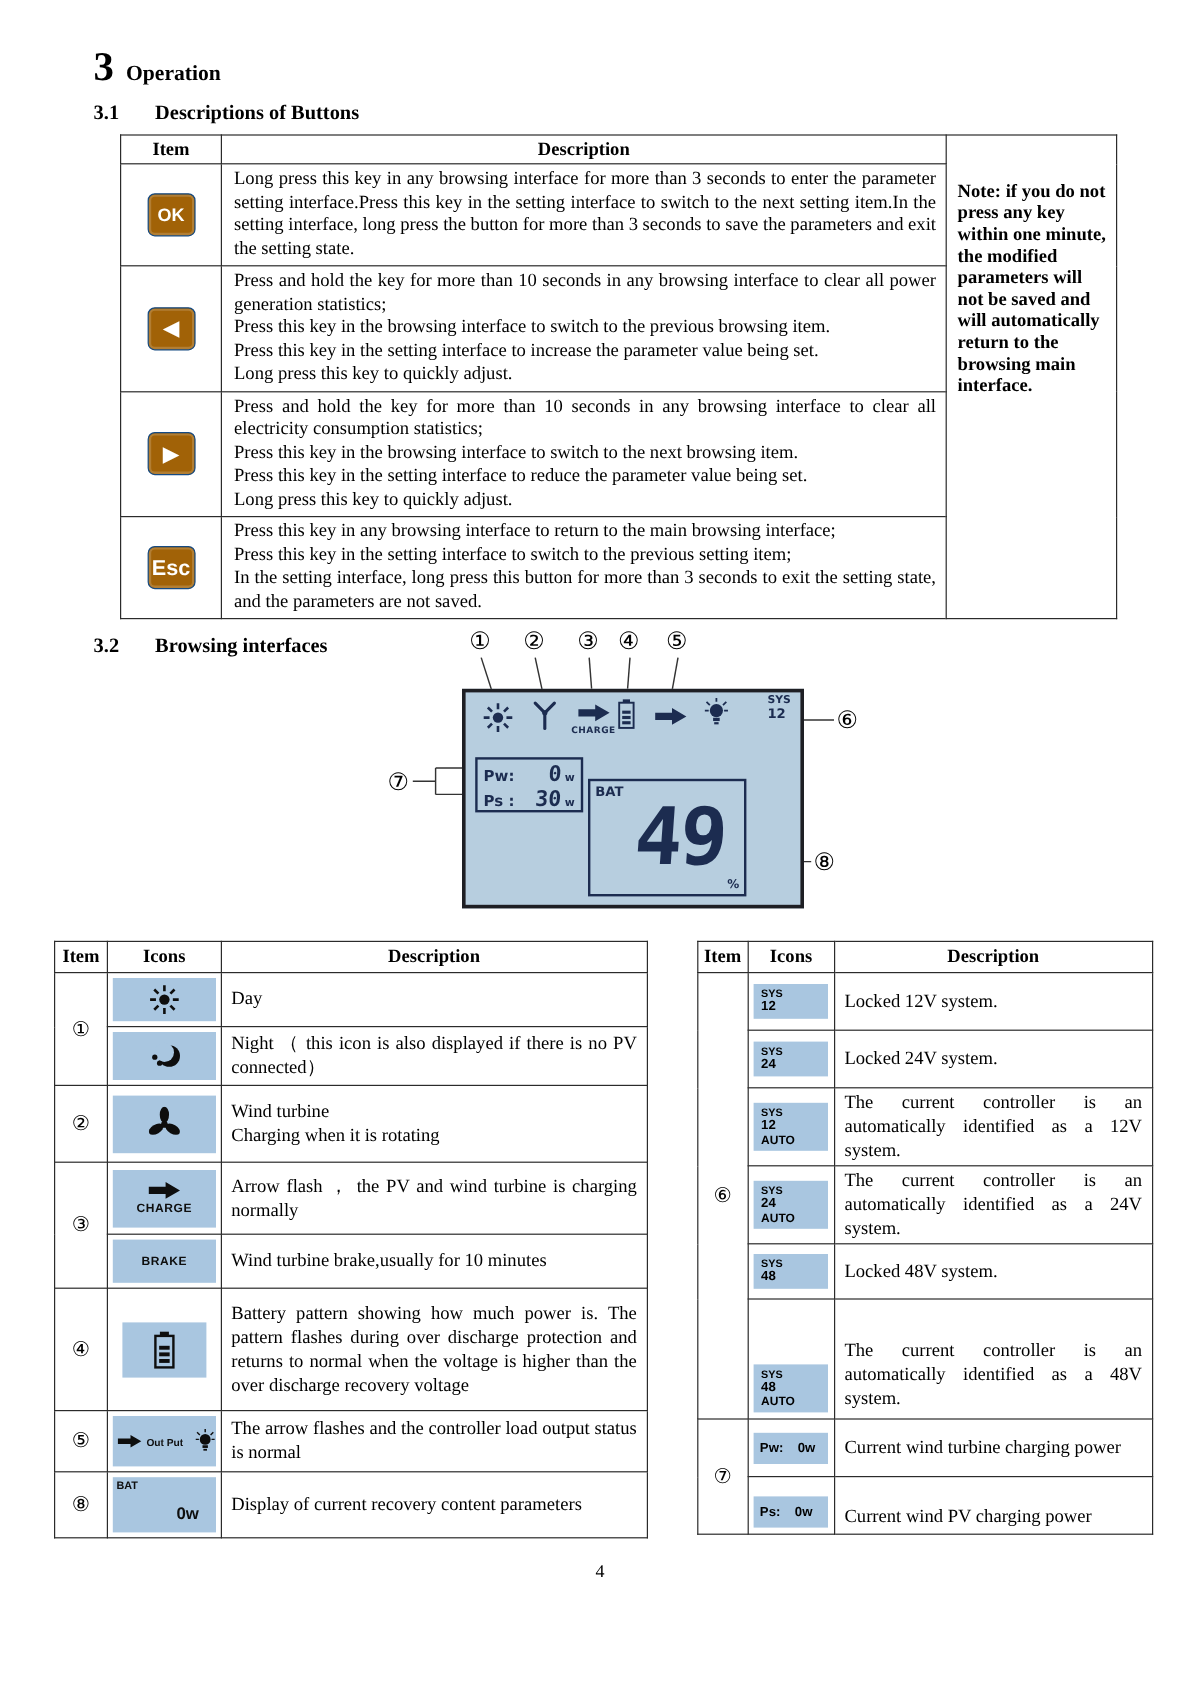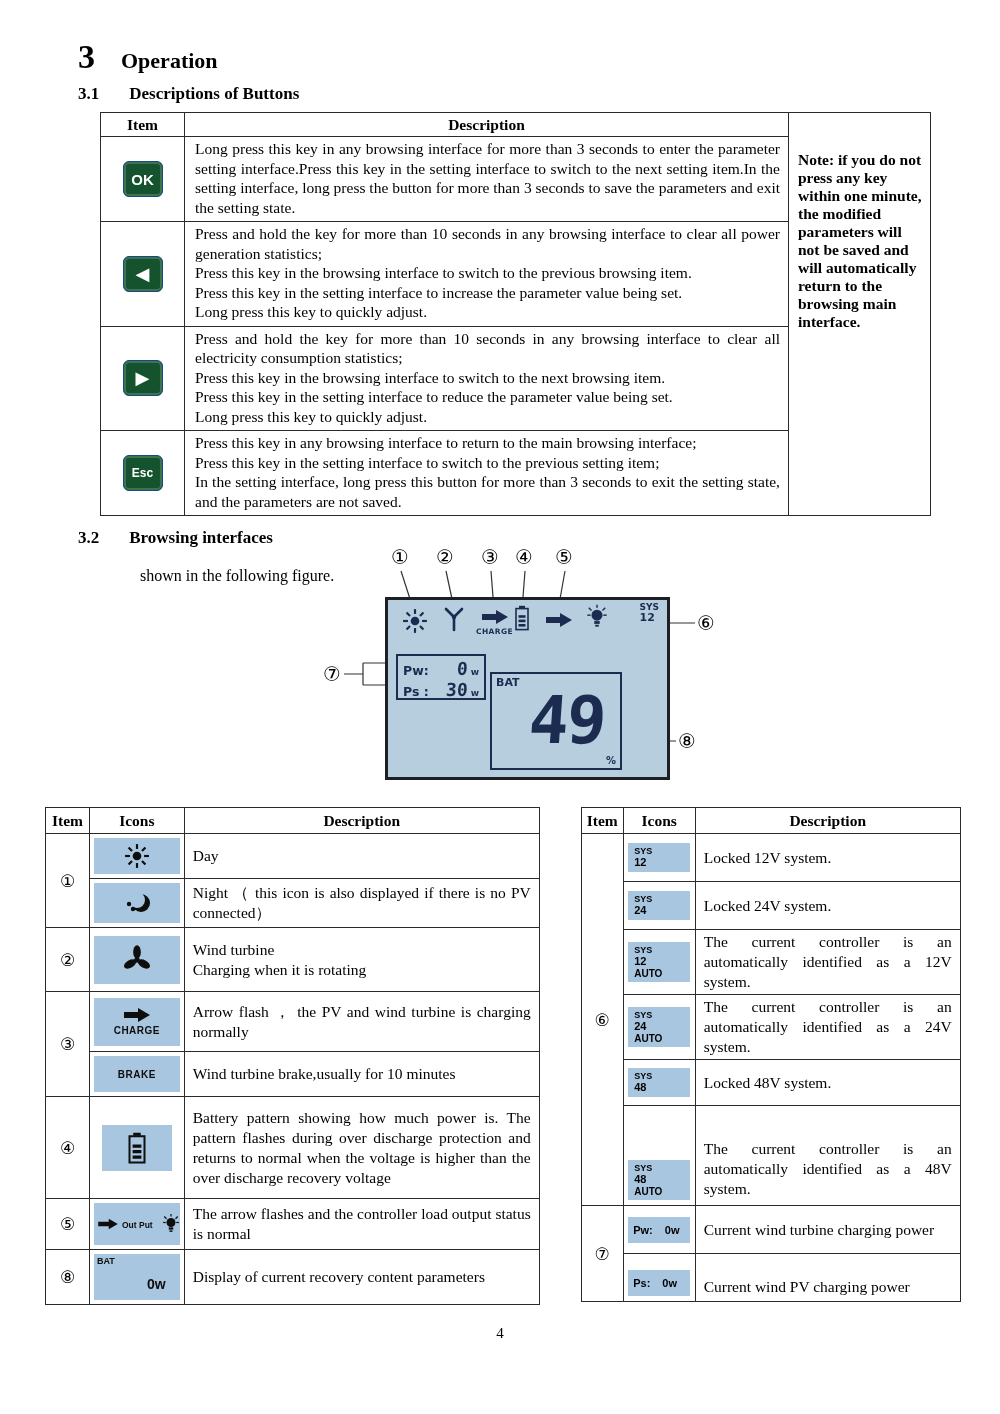--- a/index.html
+++ b/index.html
@@ -5,33 +5,33 @@
   * { margin:0; padding:0; box-sizing:border-box; }
   html,body { background:#ffffff; }
   body {
     width:1000px; height:1414px; position:relative;
     font-family:"Liberation Serif","DejaVu Serif",serif; color:#000;
     overflow:hidden;
   }
   
   .h1 { margin:38px 0 0 78px; display:flex; align-items:baseline; }
   .h1-num { font-size:34px; font-weight:bold; }
-  .h1-title { font-size:22px; font-weight:bold; margin-left:26px; }
+  .h1-title { font-size:18px; font-weight:bold; margin-left:10px; }
   .h2 { margin:8px 0 0 78px; font-size:17px; font-weight:bold; display:flex; }
   .h2-num { margin-right:30px;text-align:right; }
   
   table { border-collapse:collapse; }
   .btn-table { margin:8px 0 0 100px; font-size:15.5px; table-layout:fixed; }
   .btn-table th, .btn-table td { border:1px solid #2b2b2b; }
   .btn-table th { font-weight:bold; text-align:center; height:24px; padding:1px 4px; }
   .item-cell { text-align:center; vertical-align:middle; }
   .desc-cell { padding:2px 8px 4px 10px; text-align:justify; line-height:19.5px; vertical-align:top; }
   .note-cell { vertical-align:top; font-weight:bold; padding:38px 8px 0 9px; line-height:18px; }
   .key-btn {
-    width:40px; height:36px; border-radius:6px; background:#14532d; border:1px solid #154a82;
+    width:40px; height:36px; border-radius:6px; background:#a16207; border:1px solid #154a82;
     color:#fff; display:flex; align-items:center; justify-content:center;
     font-family:"Liberation Sans","DejaVu Sans",sans-serif; font-weight:bold; font-size:15px; margin:6px auto;
     box-shadow:inset 0 0 0 2px rgba(255,255,255,.18);
   }
   .key-btn.arrow { font-size:18px; }
   
   .intro { margin:16px 0 0 155px; font-size:16px; line-height:23px; }
   .intro-l2 { margin-left:-15px; }
   
   .figure { position:relative; width:430px; height:252px; margin:-42px 0 0 315px;
@@ -148,37 +148,36 @@
     </td>
     <td class="desc-cell">
       <div>Press and hold the key for more than 10 seconds in any browsing interface to clear all electricity consumption statistics;</div>
       <div>Press this key in the browsing interface to switch to the next browsing item.</div>
       <div>Press this key in the setting interface to reduce the parameter value being set.</div>
       <div>Long press this key to quickly adjust.</div>
     </td>
   </tr>
   <tr>
     <td class="item-cell">
-      <div class="key-btn" style="font-size:12px;">Esc</div>
+      <div class="key-btn" style="font-size:18px;">Esc</div>
     </td>
     <td class="desc-cell">
       <div>Press this key in any browsing interface to return to the main browsing interface;</div>
       <div>Press this key in the setting interface to switch to the previous setting item;</div>
       <div>In the setting interface, long press this button for more than 3 seconds to exit the setting state, and the parameters are not saved.</div>
     </td>
   </tr>
 </tbody>
   </table>
 
 <div class="h2" style="margin-top:12px;">
   <span class="h2-num">3.2</span>
   <span>Browsing interfaces</span>
 </div>
 <div class="intro">
-  <div class="intro-l2">shown in the following figure.</div>
 </div>
 
 <div class="figure">
   <svg class="leaders" width="430" height="252" viewBox="0 0 430 252" stroke="#333" stroke-width="1.2" fill="none">
     <path d="M86 26 L95 54"></path>
     <path d="M131 26 L137 54"></path>
     <path d="M176 26 L178 52"></path>
     <path d="M210 26 L208 52"></path>
     <path d="M250 26 L245 54"></path>
     <path d="M336 78 L380 78"></path>

